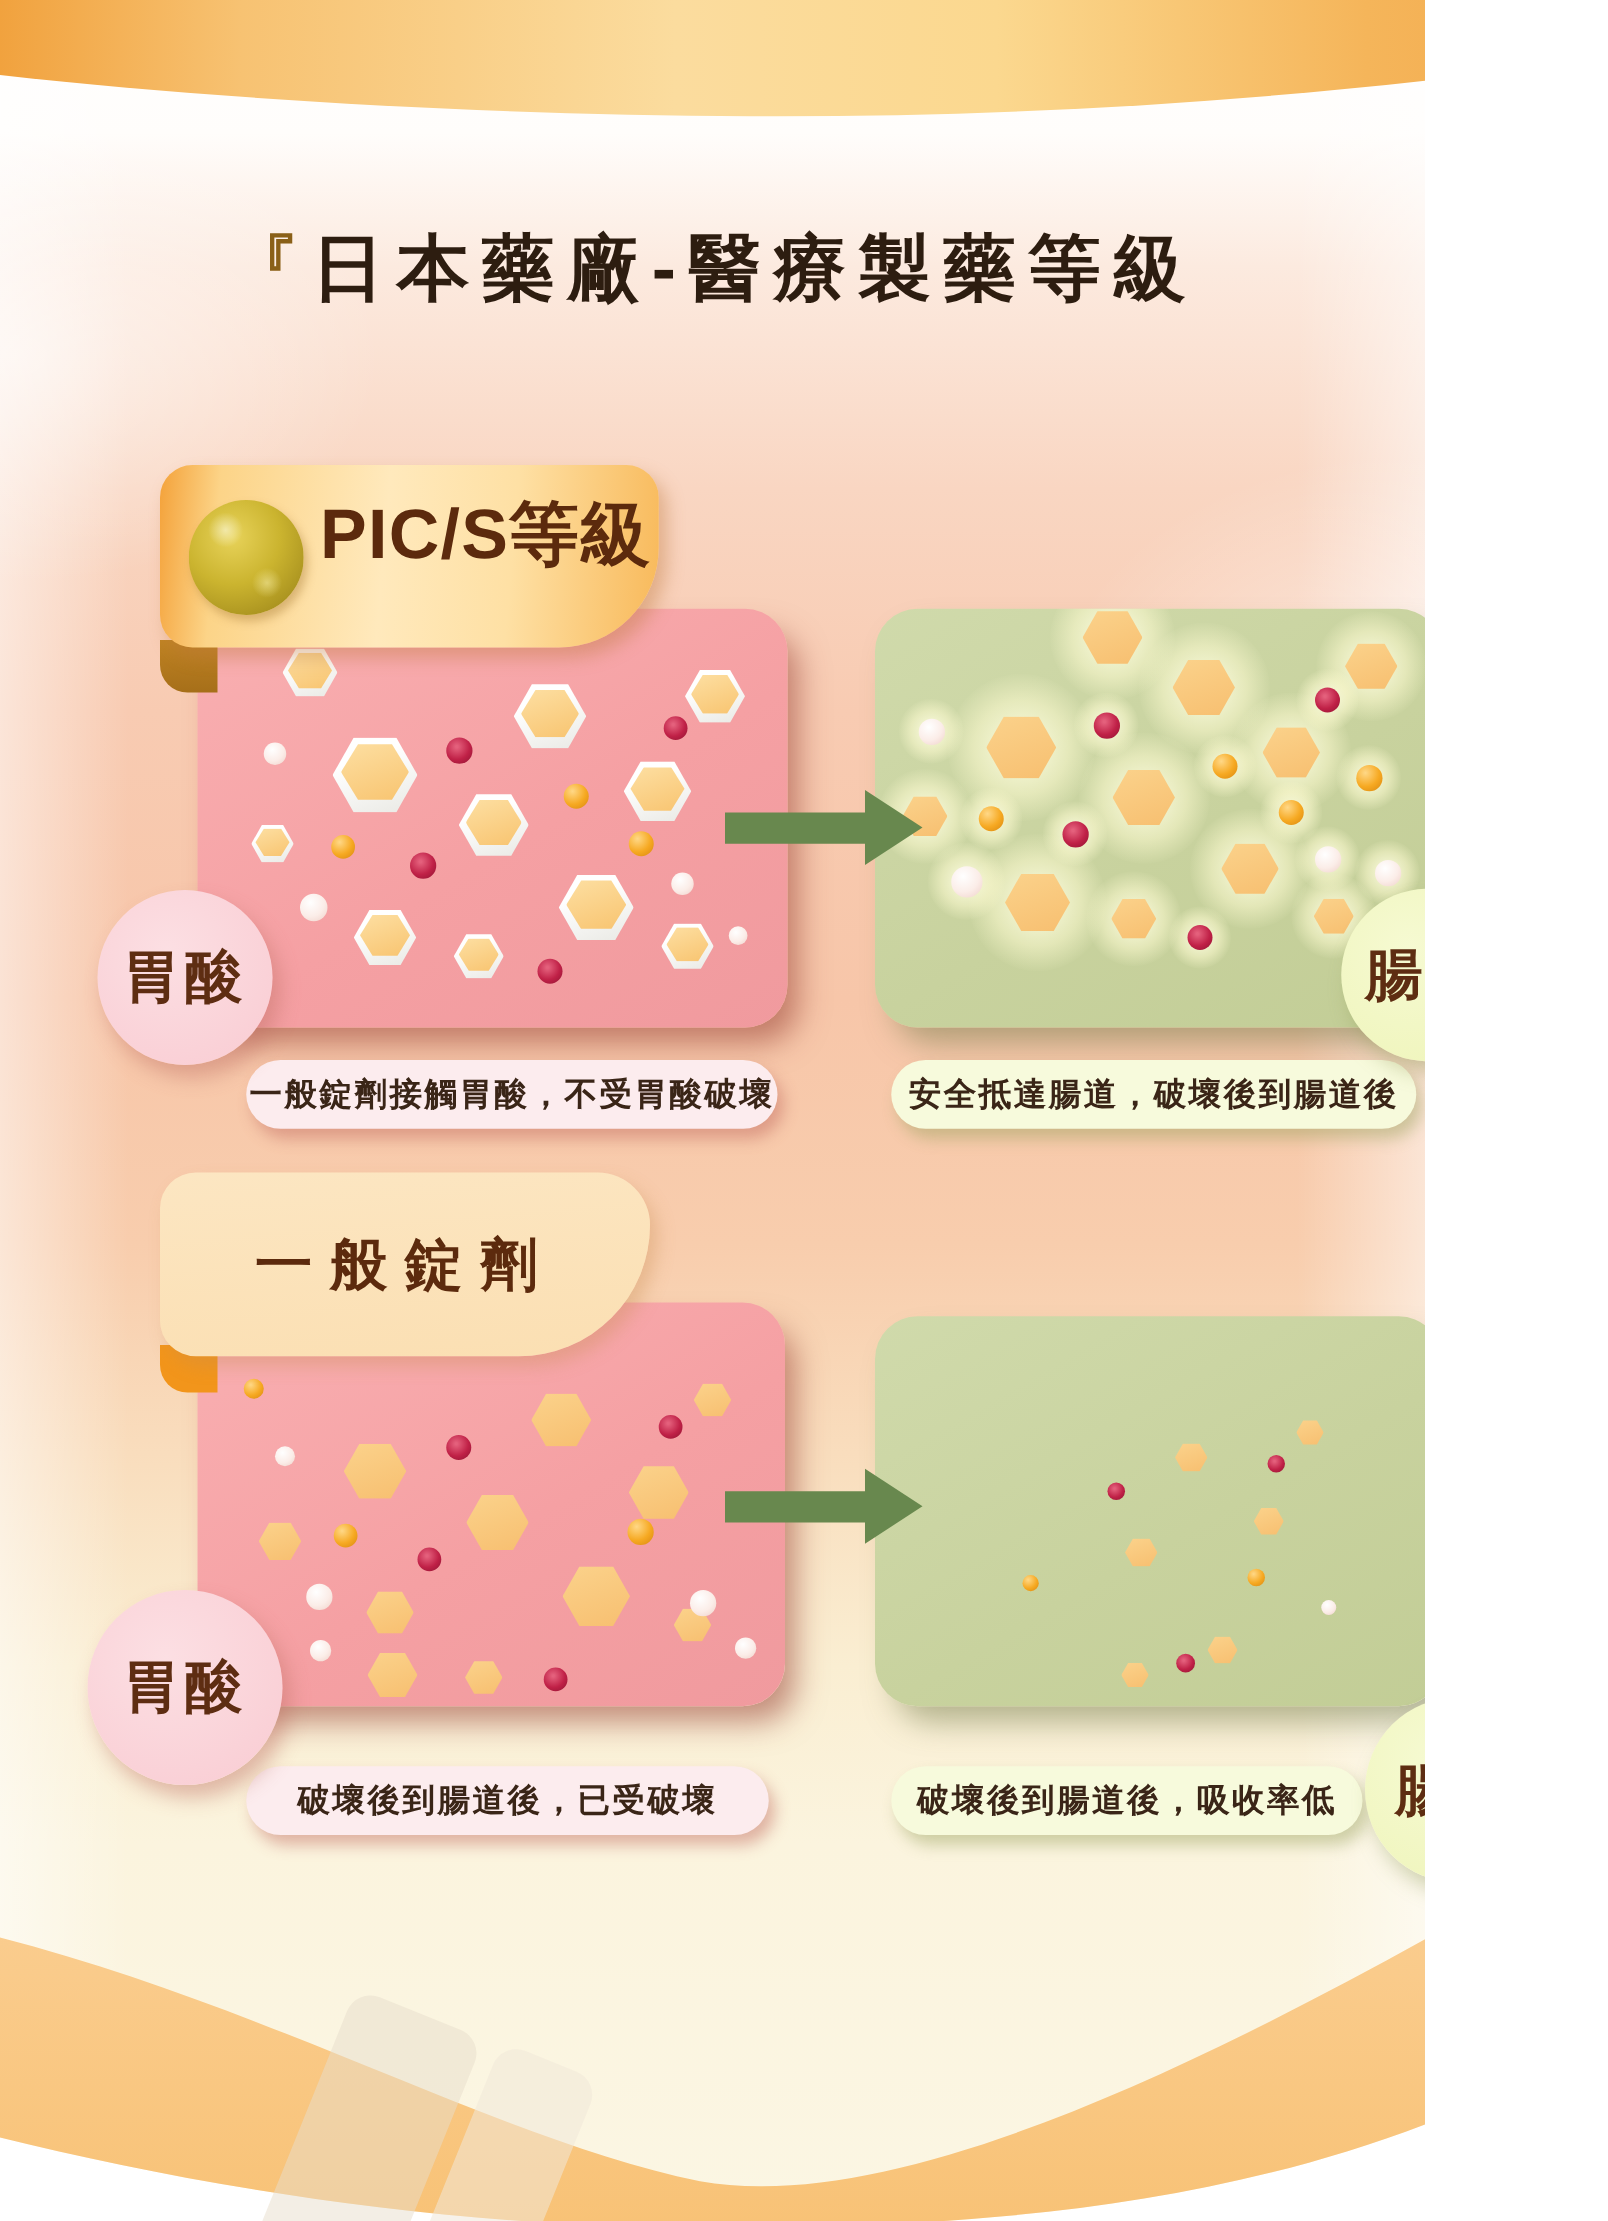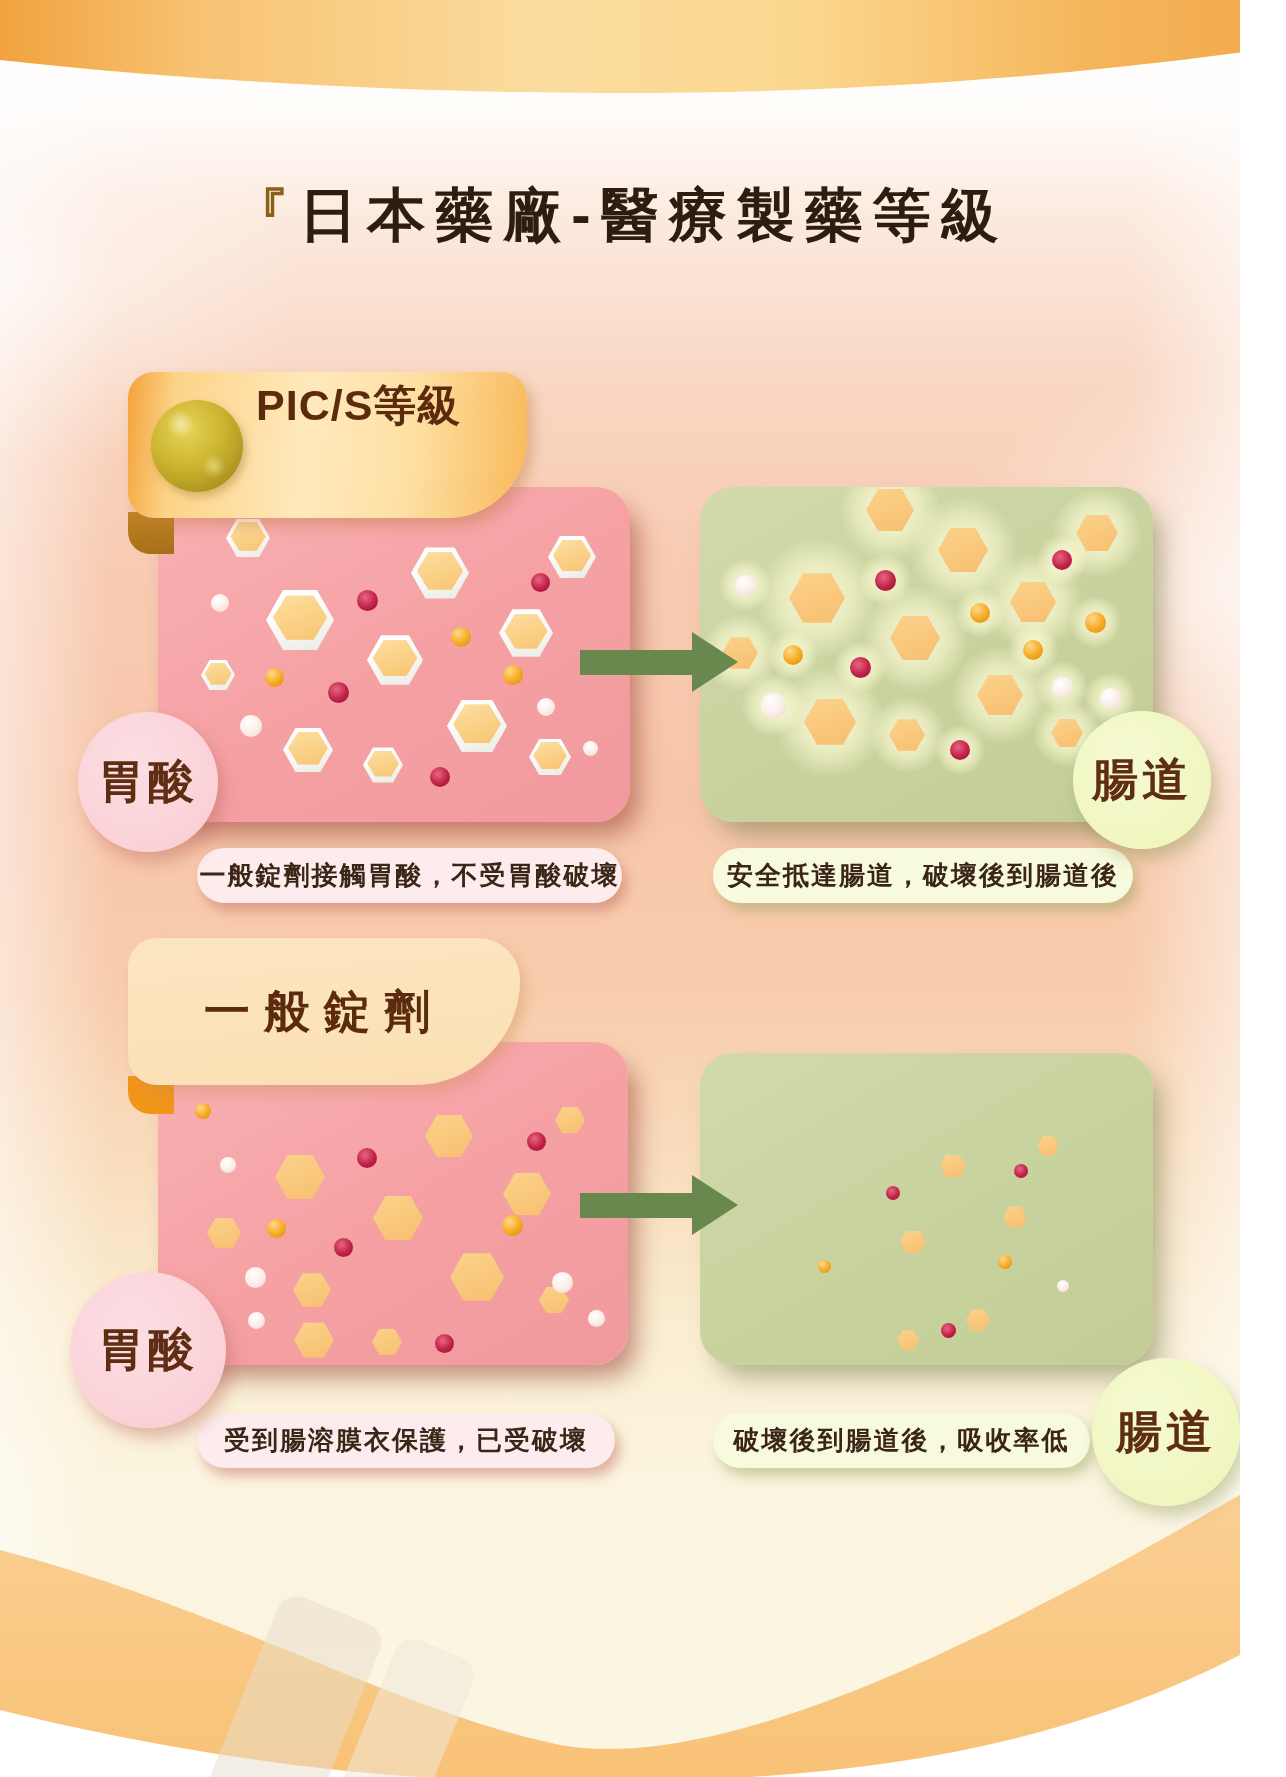--- a/index.html
+++ b/index.html
@@ -1,17 +1,17 @@
 <!DOCTYPE html>
 <html style="--title-text: #2D1D10; --label-text: #5C2A0D; --stomach-panel: #F5A0A3; --intestine-panel: #C8D29E; --arrow: #68884E; --top-band: #FBD88F; --bottom-wave: #FACB8A; --stomach-badge: #F9CBD2; --intestine-badge: #EEF4B8;"><head>
 <meta charset="utf-8">
 <style>
   html,body{margin:0;padding:0;background:#fff;}
   .stage{
-    position:relative;width:1240px;height:1777px;overflow:hidden;
+    position:relative;width:1140px;height:1777px;overflow:hidden;
     font-family:"Liberation Sans","DejaVu Sans",sans-serif;
     background:linear-gradient(180deg,
       #FFFFFF 0%, #FFFDFB 6%, #FCEADF 12%, #F9D6C2 22%, #F8CBB2 32%,
       #F7C6A9 45%, #F8CDAD 56%, #F9DEBE 66%, #FAEED2 75%, #FBF4DE 83%, #FBF6E3 100%);
   }
   .lights{position:absolute;inset:0;z-index:1;pointer-events:none;
     background:
       radial-gradient(ellipse 420px 320px at 99% 33%, rgba(255,255,255,.6), rgba(255,255,255,0) 70%),
       radial-gradient(ellipse 420px 260px at 1% 16%, rgba(255,255,255,.55), rgba(255,255,255,0) 70%),
       linear-gradient(90deg, rgba(255,255,255,.5) 0%, rgba(255,255,255,0) 9%, rgba(255,255,255,0) 91%, rgba(255,255,255,.5) 100%);
@@ -51,22 +51,22 @@
     background:linear-gradient(95deg,#F4A23A 0%,#FCD488 12%,#FFE9BC 45%,#FEE0A4 70%,#F8B95A 100%);
     box-shadow:6px 8px 14px rgba(190,120,60,.4);}
   .fold1{position:absolute;left:128px;top:512px;width:46px;height:42px;z-index:5;
     border-radius:0 0 0 22px;background:linear-gradient(180deg,#C08324,#A66F19);}
   .tablet{position:absolute;left:23px;top:28px;width:92px;height:92px;border-radius:50%;
     background:
       radial-gradient(circle 14px at 32% 26%, rgba(255,255,240,.55), rgba(255,255,240,0)),
       radial-gradient(circle 12px at 68% 72%, rgba(245,235,160,.6), rgba(245,235,160,0)),
       radial-gradient(circle at 38% 32%, #E8D35A, #CBB42F 45%, #A9921F 80%, #97821C 100%);
     box-shadow:3px 5px 8px rgba(150,100,30,.35);}
-  .ribbon .rtext{position:absolute;left:128px;top:6px;color:var(--label-text,#5C2A0D);
-    font-weight:800;font-size:43px;line-height:1.26;letter-spacing:1px;}
+  .ribbon .rtext{position:absolute;left:128px;top:20px;color:var(--label-text,#5C2A0D);
+    font-weight:800;font-size:56px;line-height:1.26;letter-spacing:1px;}
 
   .label2{position:absolute;left:128px;top:938px;width:392px;height:147px;z-index:6;
     border-radius:30px 44px 110px 30px;
     background:linear-gradient(175deg,#FCE6C2,#FBDFB2);
     box-shadow:6px 8px 14px rgba(200,140,80,.35);
     display:flex;align-items:center;justify-content:center;
     color:var(--label-text,#5C2A0D);font-weight:800;font-size:46px;letter-spacing:14px;}
   .fold2{position:absolute;left:128px;top:1076px;width:46px;height:38px;z-index:5;
     border-radius:0 0 0 22px;background:#F2951B;}
 
@@ -286,21 +286,21 @@
   </div>
 
   <div class="badge pinkb" style="left:70px;top:1272px;width:156px;height:156px;">
     <span>胃酸</span>
   </div>
   <div class="badge greenb" style="left:1092px;top:1358px;width:148px;height:148px;">
     <span>腸道</span>
   </div>
 
   <div class="pill pinkpill" style="left:197px;top:1413px;width:418px;">
-    <span>受到腸溶膜衣保護，已受破壞</span>
+    <span>破壞後到腸道後，已受破壞</span>
   </div>
   <div class="pill greenpill" style="left:713px;top:1413px;width:377px;">
     <span>破壞後到腸道後，吸收率低</span>
   </div>
 
   <svg class="bottomwave" width="1286" height="340" viewBox="0 0 1286 340">
     <defs>
       <linearGradient id="wg" x1="0" y1="0" x2="0" y2="1">
         <stop offset="0" stop-color="#FBD096"></stop>
           <stop offset="1" stop-color="#F8C276"></stop>

